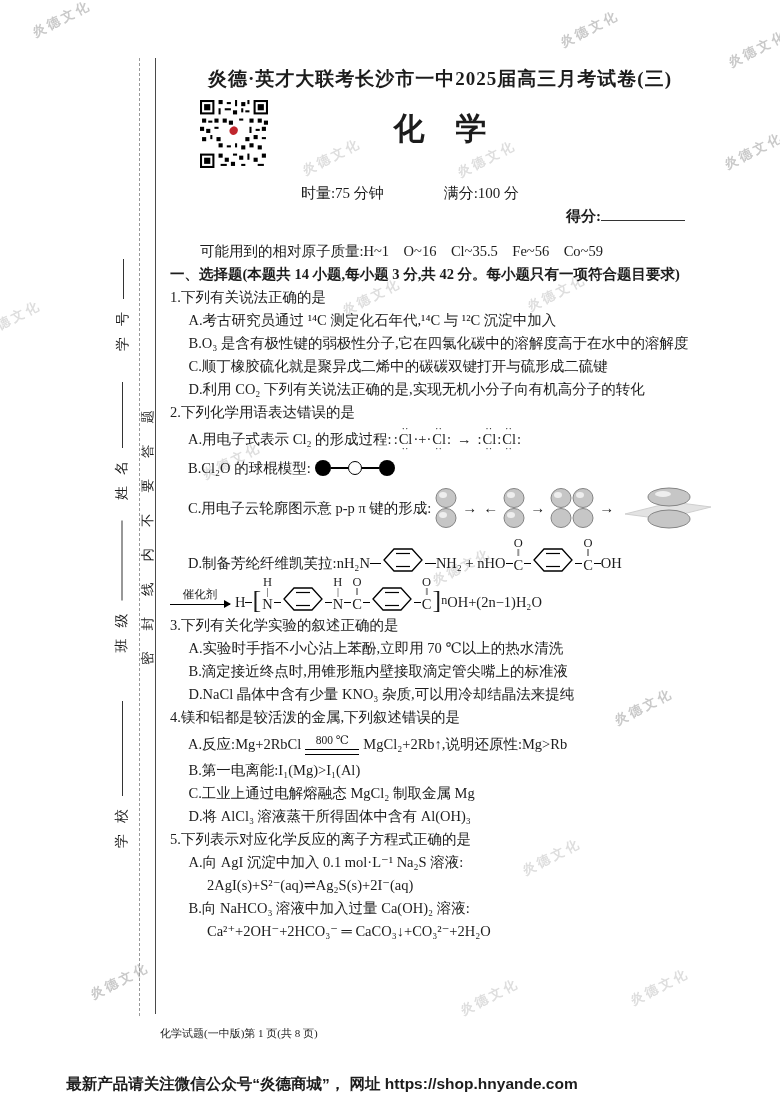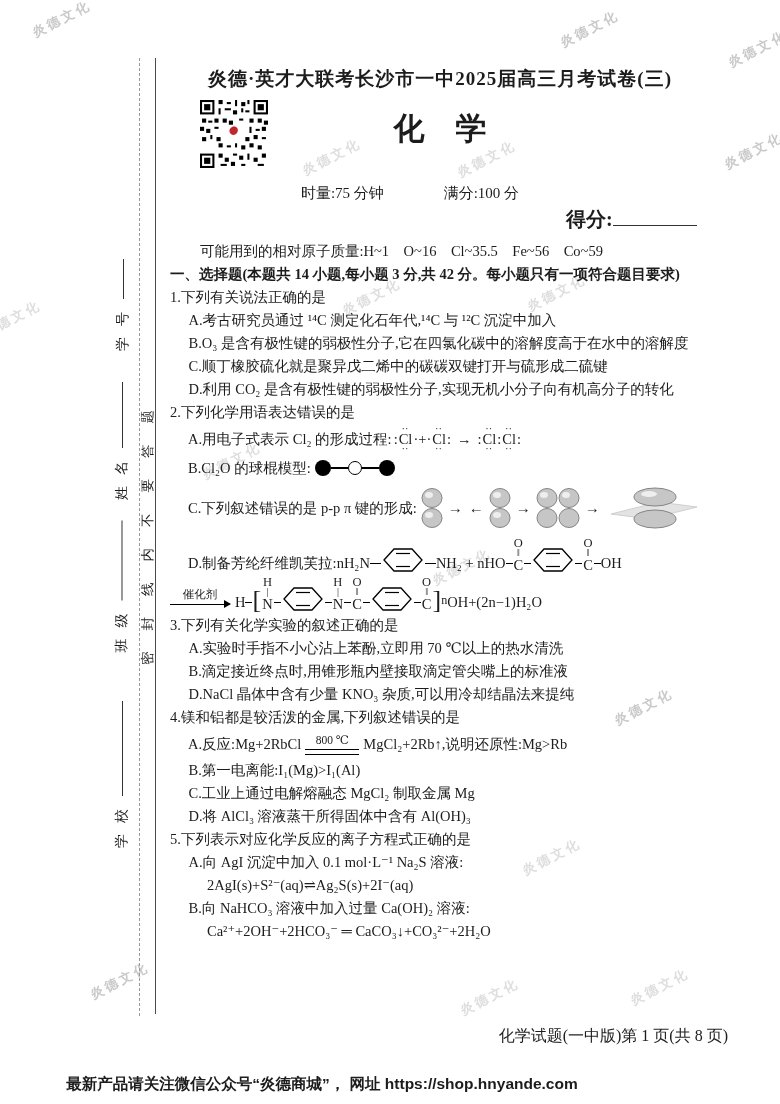--- a/index.html
+++ b/index.html
@@ -24,21 +24,21 @@
             white-space:nowrap;}
 
   
   .exam-title{position:absolute;left:160px;top:66px;width:560px;text-align:center;
               font-size:19px;font-weight:900;letter-spacing:1px;}
   .qr{position:absolute;left:200px;top:100px;}
   .subject{position:absolute;left:160px;top:108px;width:560px;text-align:center;
            font-size:31px;font-weight:900;}
   .inforow{position:absolute;left:130px;top:184px;width:560px;text-align:center;font-size:15px;}
   .inforow span{margin:0 28px;}
-  .scorefield{position:absolute;left:566px;top:206px;font-size:20px;font-weight:bold;}
+  .scorefield{position:absolute;left:566px;top:206px;font-size:15px;font-weight:bold;}
   .scorefield .sline{display:inline-block;width:84px;border-bottom:1px solid #333;height:14px;}
 
   
   .content{position:absolute;left:170px;top:240px;width:552px;font-size:14.5px;line-height:23px;}
   .pre{padding-left:30px;}
   .sec{font-weight:bold;}
   .opt{padding-left:37px;text-indent:-18.5px;}
   .eq{padding-left:37px;}
   .optrow{display:flex;align-items:center;padding-left:18px;flex-wrap:nowrap;}
   .structrow{display:flex;align-items:flex-end;padding-left:18px;margin:3px 0 2px 0;}
@@ -75,21 +75,21 @@
   .arrline:after{content:"";position:absolute;right:-1px;top:-4px;
                  border-left:7px solid #000;border-top:4.2px solid transparent;border-bottom:4.2px solid transparent;}
 
   
   .eqstack{display:inline-flex;flex-direction:column;align-items:center;margin:0 4px;}
   .eqlabel{font-size:11.5px;line-height:13px;}
   .dblbar{width:54px;height:4px;border-top:1.4px solid #000;border-bottom:1.4px solid #000;margin-top:2px;}
   .q4arow{display:flex;align-items:center;padding-left:18px;}
 
   
-  .pageinfo{position:absolute;left:168px;top:1026px;width:560px;text-align:right;font-size:16px;}
+  .pageinfo{position:absolute;left:160px;top:1026px;width:560px;text-align:left;font-size:11px;}
   .promo{position:absolute;left:0;top:1074px;width:644px;text-align:center;font-size:15.5px;
          font-weight:bold;font-family:"Liberation Sans","DejaVu Sans",sans-serif;}
 </style>
 </head>
 <body>
 
 <div class="page">
 
   <span class="wm" style="left:30px;top:10px;">炎德文化</span>
   <span class="wm" style="left:558px;top:20px;">炎德文化</span>
@@ -215,21 +215,21 @@
 
   <div class="content">
 
     <div class="pre">可能用到的相对原子质量:H~1　O~16　Cl~35.5　Fe~56　Co~59</div>
     <div class="sec">一、选择题(本题共 14 小题,每小题 3 分,共 42 分。每小题只有一项符合题目要求)</div>
 
     <div>1.下列有关说法正确的是</div>
     <div class="opt">A.考古研究员通过 ¹⁴C 测定化石年代,¹⁴C 与 ¹²C 沉淀中加入</div>
     <div class="opt">B.O₃ 是含有极性键的弱极性分子,它在四氯化碳中的溶解度高于在水中的溶解度</div>
     <div class="opt">C.顺丁橡胶硫化就是聚异戊二烯中的碳碳双键打开与硫形成二硫键</div>
-    <div class="opt">D.利用 CO₂ 是含有极性键的弱极性分子,实现无机小分子向有机高分子的转化</div>
+    <div class="opt">D.利用 CO₂ 下列有关说法正确的是,实现无机小分子向有机高分子的转化</div>
 
     <div>2.下列化学用语表达错误的是</div>
 
     <div class="optrow" style="height:30px;">
       <span>A.用电子式表示 Cl₂ 的形成过程:</span>
       <span class="ef">
         <span>:</span>
         <span class="vs">
             <span class="sm">∙∙</span>
             <span>Cl</span>
@@ -266,21 +266,21 @@
       <span class="ballrow">
         <span class="ball"></span>
         <span class="stick"></span>
         <span class="ball white"></span>
         <span class="stick"></span>
         <span class="ball"></span>
       </span>
     </div>
 
     <div class="optrow" style="height:52px;">
-      <span>C.下列叙述错误的是 p-p π 键的形成:</span>
+      <span>C.用电子云轮廓图示意 p-p π 键的形成:</span>
       <svg width="26" height="42" viewBox="0 0 26 42" style="margin-left:2px;">
         <ellipse cx="13" cy="11" rx="10" ry="9.5" fill="#c6c6c6" stroke="#858585"></ellipse>
         <ellipse cx="13" cy="31" rx="10" ry="9.5" fill="#c6c6c6" stroke="#858585"></ellipse>
         <ellipse cx="10" cy="8" rx="4" ry="3" fill="#eeeeee"></ellipse>
         <ellipse cx="10" cy="28" rx="4" ry="3" fill="#eeeeee"></ellipse>
       </svg>
       <span class="orb-arrow">→</span>
       <span class="orb-arrow">←</span>
       <svg width="26" height="42" viewBox="0 0 26 42">
         <ellipse cx="13" cy="11" rx="10" ry="9.5" fill="#c6c6c6" stroke="#858585"></ellipse>

